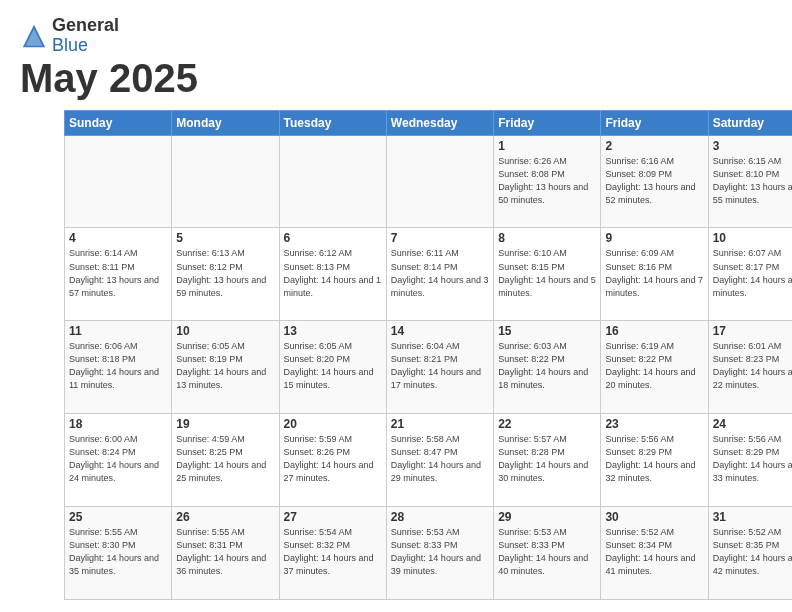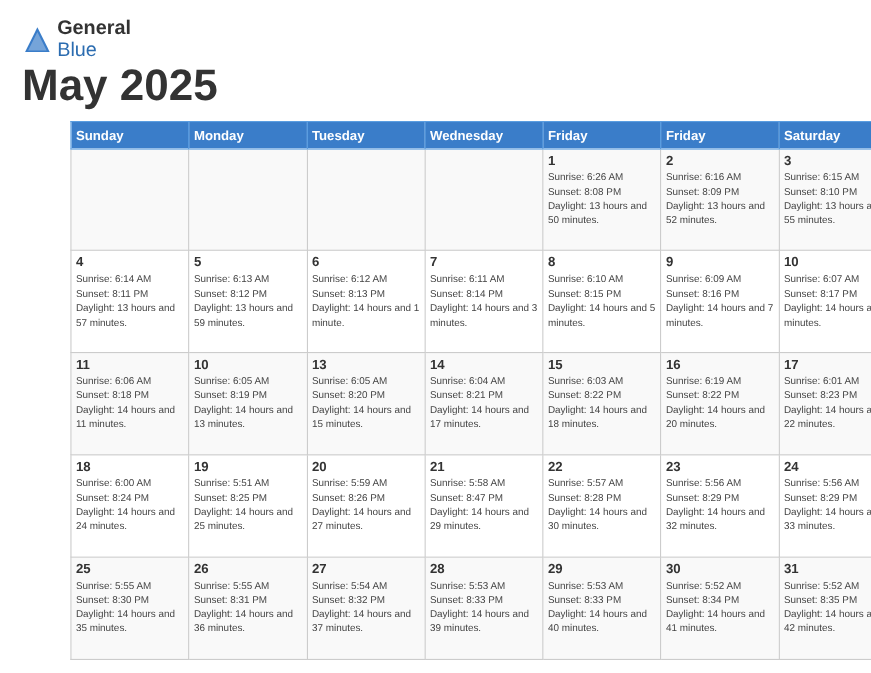--- a/index.html
+++ b/index.html
@@ -269,21 +269,21 @@
         <tr>
           <td>
             <div class="cell-day">18</div>
             <div class="cell-info">Sunrise: 6:00 AM
 Sunset: 8:24 PM
 Daylight: 14 hours
 and 24 minutes.</div>
           </td>
           <td>
             <div class="cell-day">19</div>
-            <div class="cell-info">Sunrise: 5:51 AM
+            <div class="cell-info">Sunrise: 4:59 AM
 Sunset: 8:25 PM
 Daylight: 14 hours
 and 25 minutes.</div>
           </td>
           <td>
             <div class="cell-day">20</div>
             <div class="cell-info">Sunrise: 5:59 AM
 Sunset: 8:26 PM
 Daylight: 14 hours
 and 27 minutes.</div>

